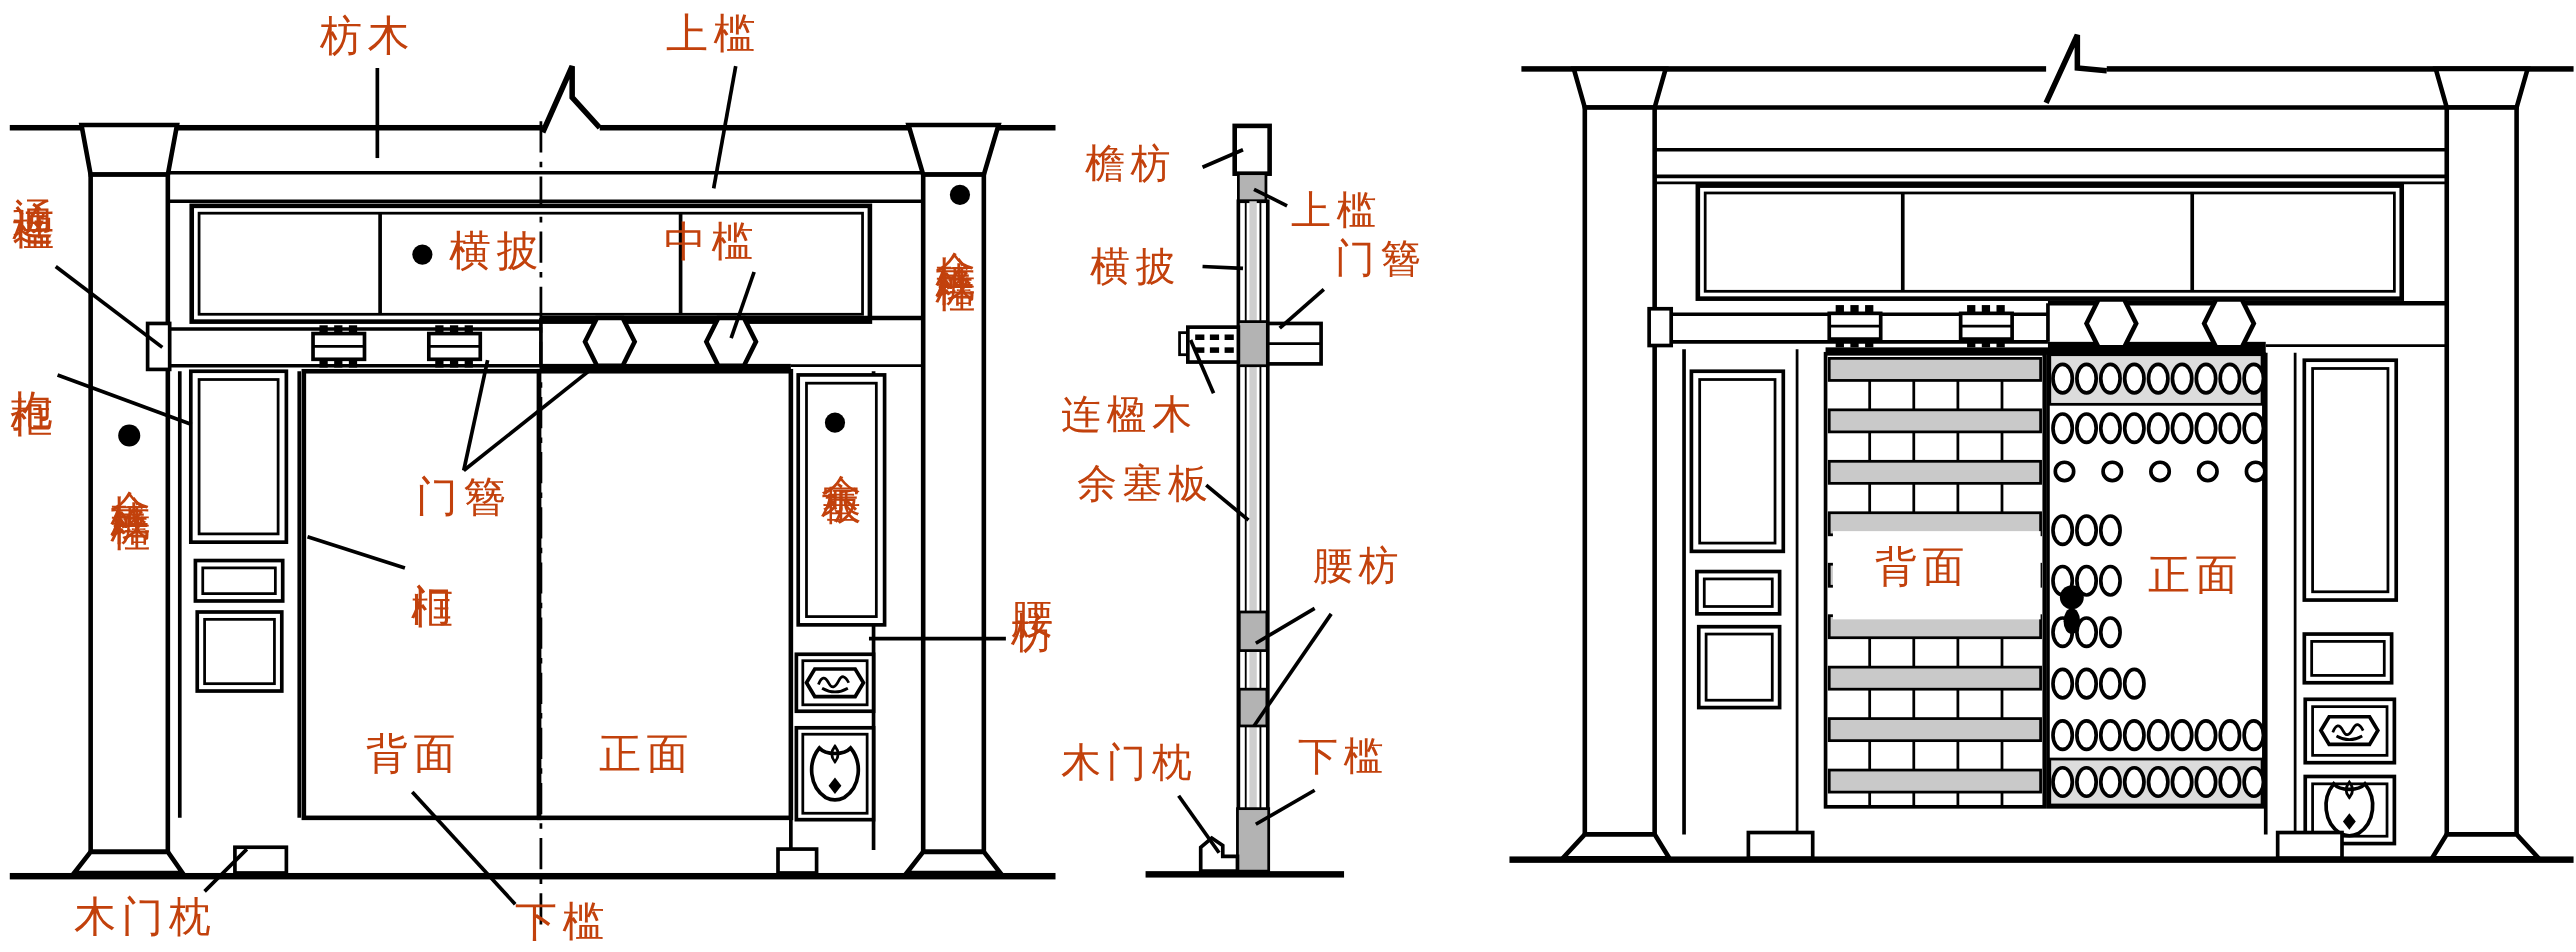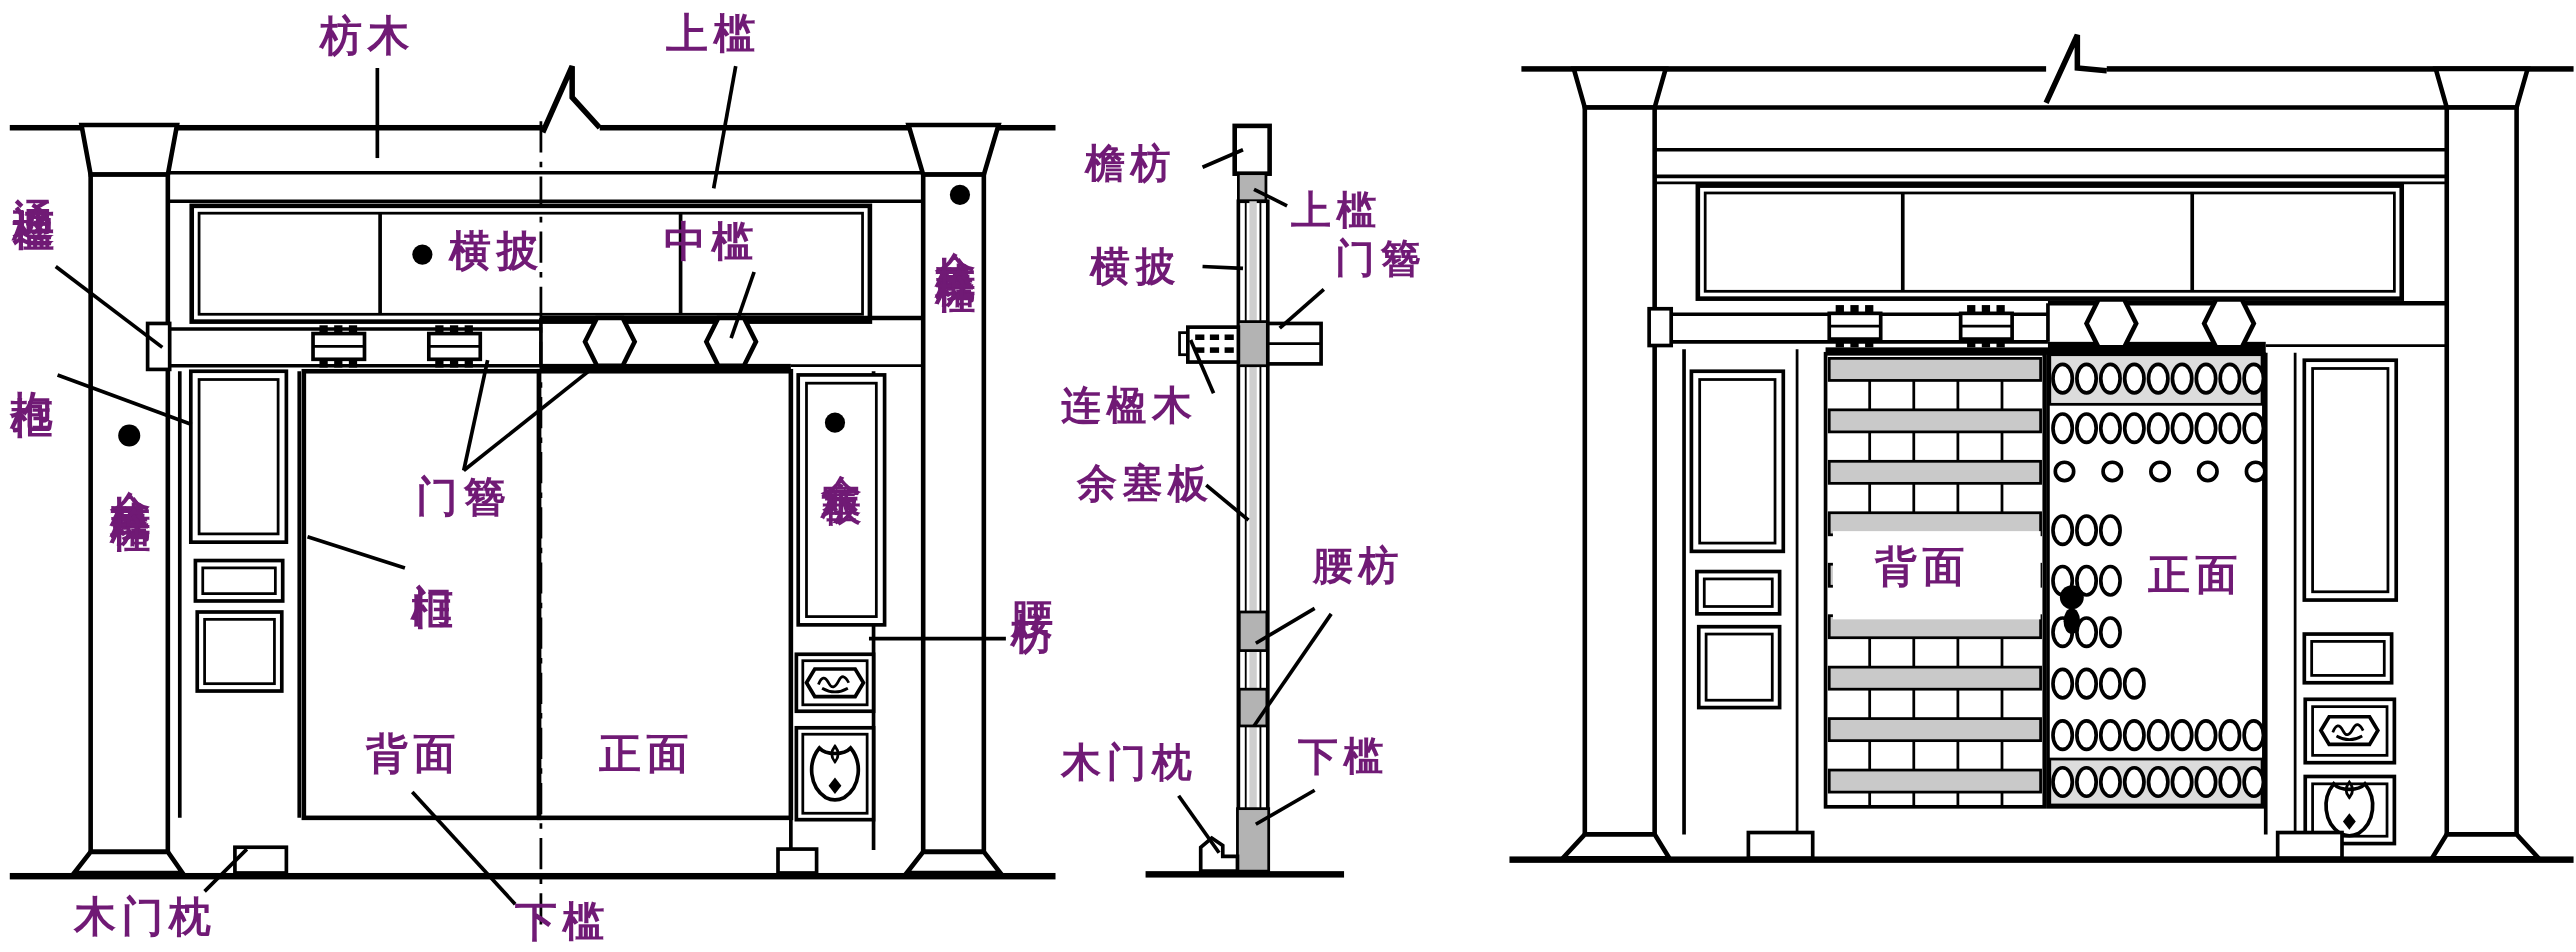--- a/index.html
+++ b/index.html
@@ -10,22 +10,22 @@
   svg .s2{stroke-width:2}
   svg .s3{stroke-width:3}
   svg .s4{stroke-width:4}
   svg .s5{stroke-width:5}
   svg .s6{stroke-width:6}
   svg .blk{fill:#000;stroke:none}
   svg .wht{fill:#fff}
   svg .gry{fill:#c9c9c9}
   svg .gryd{fill:#b3b3b3}
   svg .gryl{fill:#dcdcdc}
-  .lbl{position:absolute;color:#701a75;font-size:42px;line-height:1.12;letter-spacing:5.5px;
-       white-space:nowrap;z-index:5;font-weight:bold;}
+  .lbl{position:absolute;color:#c2410c;font-size:42px;line-height:1.12;letter-spacing:5.5px;
+       white-space:nowrap;z-index:5;}
   .v{writing-mode:vertical-rl;letter-spacing:5.5px;}
   .m{font-size:40px;}
   .sm{font-size:40px;}
 </style>
 </head>
 <body>
 
 <div id="canvas">
 
 <svg id="linework" width="2576" height="952" viewBox="0 0 2802 1036">
@@ -340,21 +340,21 @@
   <div class="lbl v" style="left:1008px;top:570px">腰枋</div>
   <div class="lbl" style="left:366px;top:731px">背面</div>
   <div class="lbl" style="left:599px;top:731px">正面</div>
   <div class="lbl" style="left:74px;top:894px">木门枕</div>
   <div class="lbl" style="left:515px;top:899px">下槛</div>
 
   <div class="lbl m" style="left:1085px;top:142px">檐枋</div>
   <div class="lbl m" style="left:1291px;top:189px">上槛</div>
   <div class="lbl m" style="left:1090px;top:245px">横披</div>
   <div class="lbl m" style="left:1335px;top:237px">门簪</div>
-  <div class="lbl m" style="left:1061px;top:384px">连楹木</div>
+  <div class="lbl m" style="left:1061px;top:393px">连楹木</div>
   <div class="lbl m" style="left:1077px;top:462px">余塞板</div>
   <div class="lbl m" style="left:1313px;top:544px">腰枋</div>
   <div class="lbl m" style="left:1061px;top:741px">木门枕</div>
   <div class="lbl m" style="left:1298px;top:735px">下槛</div>
 
   <div class="lbl" style="left:1875px;top:544px">背面</div>
   <div class="lbl" style="left:2148px;top:552px">正面</div>
 
 </div>
 

